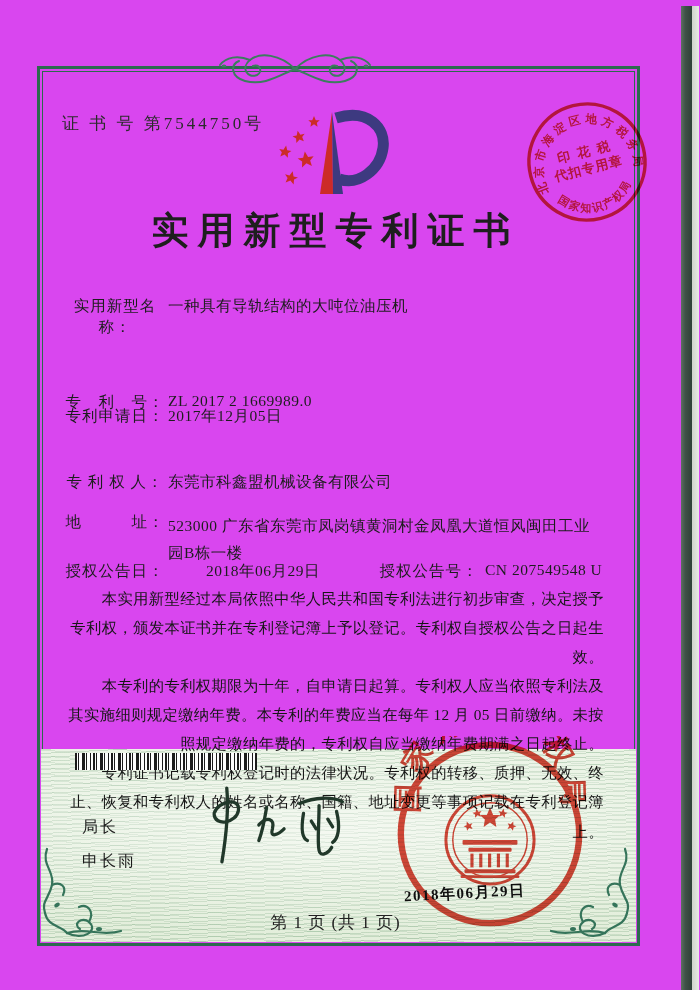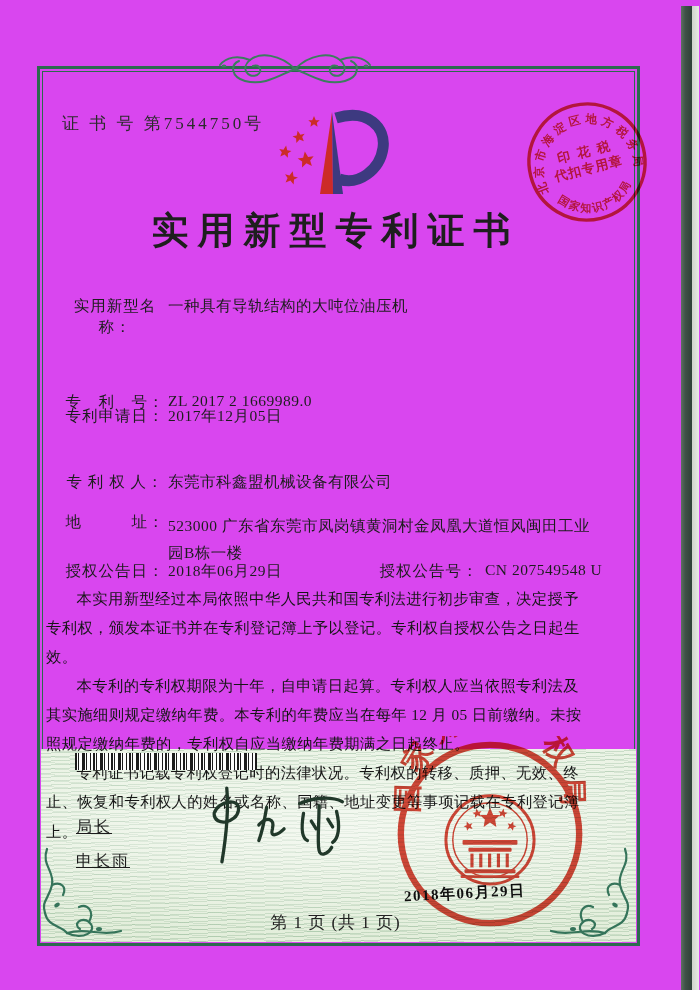--- a/index.html
+++ b/index.html
@@ -26,29 +26,29 @@
       repeating-linear-gradient(184deg, rgba(96,150,106,.18) 0 1px, rgba(0,0,0,0) 1px 6px),
       linear-gradient(#eaf3e4,#e3eedb);}
   .cert-no{position:absolute; left:62px; top:112px; font-size:17px; letter-spacing:3px; color:#2b2b2b; z-index:2;}
   .logo{position:absolute; left:270px; top:106px; z-index:2;}
   .title{position:absolute; left:37px; top:206px; width:597px; text-align:center;
     font-size:37px; font-weight:bold; letter-spacing:9px; color:#1e1e1e; z-index:2;}
   .frow{position:absolute; left:62px; display:flex; z-index:2; font-size:15.5px; color:#1d1d1d;}
   .flabel{display:inline-block; width:106px; flex:0 0 106px; letter-spacing:1px;text-align:center;}
   .fvalue{display:inline-block; letter-spacing:0.5px;}
   .addr .fvalue{width:436px; line-height:1.75;}
-  .paras{position:absolute; left:46px; top:584px; width:548px; z-index:2;
-    font-size:15.3px; line-height:1.9; color:#161616;}
+  .paras{position:absolute; left:56px; top:584px; width:548px; z-index:2;
+    font-size:15.3px; line-height:1.9; color:#161616;text-align:right;}
   .paras p{margin:0; text-indent:2em; letter-spacing:0.4px;}
   .barcode{position:absolute; left:75px; top:753px; width:182px; height:17px; z-index:2;
     background:repeating-linear-gradient(90deg,
       #1b1b1b 0 2px, #fdfdfd 2px 3px, #1b1b1b 3px 4px, #fdfdfd 4px 7px,
       #1b1b1b 7px 10px, #fdfdfd 10px 11px, #1b1b1b 11px 12px, #fdfdfd 12px 15px,
       #1b1b1b 15px 16px, #fdfdfd 16px 18px);}
-  .signer{position:absolute; left:76px; top:810px; z-index:2; font-size:16px; color:#1b1b1b; line-height:2.1; letter-spacing:2px;text-decoration:underline;}
+  .signer{position:absolute; left:82px; top:810px; z-index:2; font-size:16px; color:#1b1b1b; line-height:2.1; letter-spacing:2px;}
   .sig{position:absolute; left:185px; top:780px; z-index:3;}
   .seal{position:absolute; left:392px; top:736px; z-index:3; mix-blend-mode:multiply; opacity:.93;}
   .seal-date{position:absolute; left:404px; top:884px; z-index:4; font-size:15px; color:#101010;
     letter-spacing:1.5px; transform:rotate(-3deg); font-weight:bold;}
   .stamp{position:absolute; left:519px; top:94px; z-index:3; transform:rotate(-14deg);
     mix-blend-mode:multiply; opacity:.92;}
   .footer{position:absolute; left:37px; top:911px; width:597px; text-align:center;
     z-index:2; font-size:17px; color:#222; letter-spacing:1px;}
   .orn-top{position:absolute; left:200px; top:45px; z-index:2;}
   .orn-bl{position:absolute; left:39px; top:847px; z-index:2;}
@@ -162,21 +162,21 @@
     <span class="fvalue">2017年12月05日</span>
   </div>
   <div class="frow" style="top:472px">
     <span class="flabel">专 利 权 人：</span>
     <span class="fvalue">东莞市科鑫盟机械设备有限公司</span>
   </div>
   <div class="frow addr" style="top:512px">
     <span class="flabel">地　　　址：</span>
     <span class="fvalue">523000 广东省东莞市凤岗镇黄洞村金凤凰大道恒风闽田工业园B栋一楼</span>
   </div>
-  <div class="frow" style="top:561px; width:560px;">
+  <div class="frow" style="top:561px; width:560px;gap:38px;">
     <span class="flabel">授权公告日：</span>
     <span class="fvalue">2018年06月29日</span>
     <span style="position:absolute; left:311px; display:flex;">
       <span class="flabel" style="width:112px; flex-basis:112px;">授权公告号：</span>
       <span class="fvalue">CN 207549548 U</span>
     </span>
   </div>
 
   <div class="paras">
     <p>本实用新型经过本局依照中华人民共和国专利法进行初步审查，决定授予专利权，颁发本证书并在专利登记簿上予以登记。专利权自授权公告之日起生效。</p>

